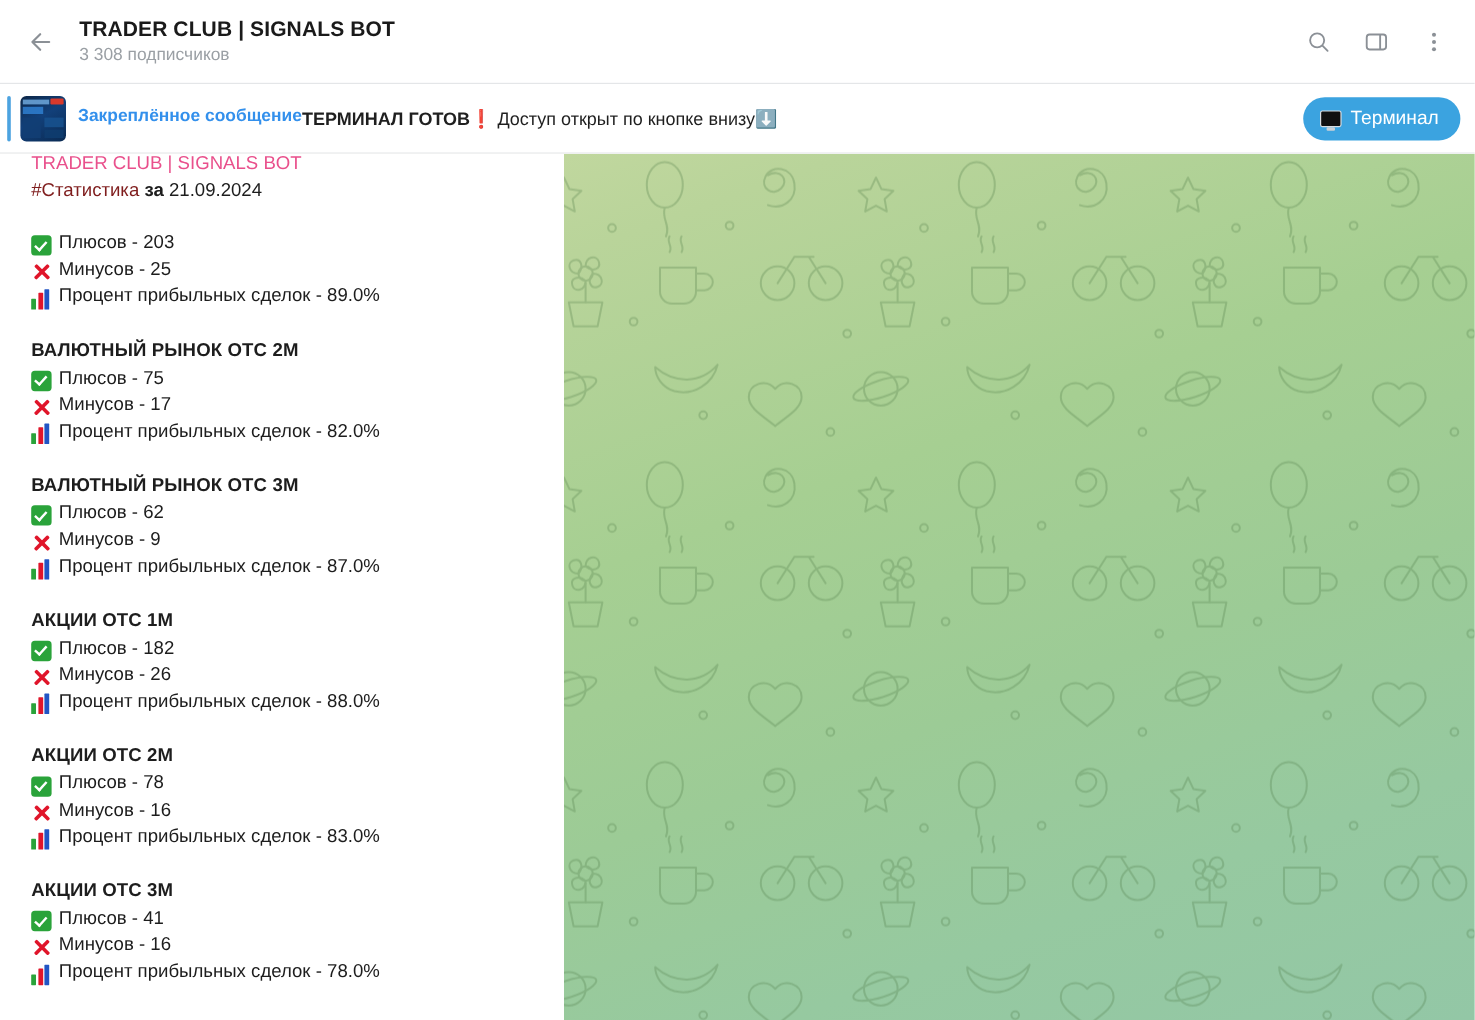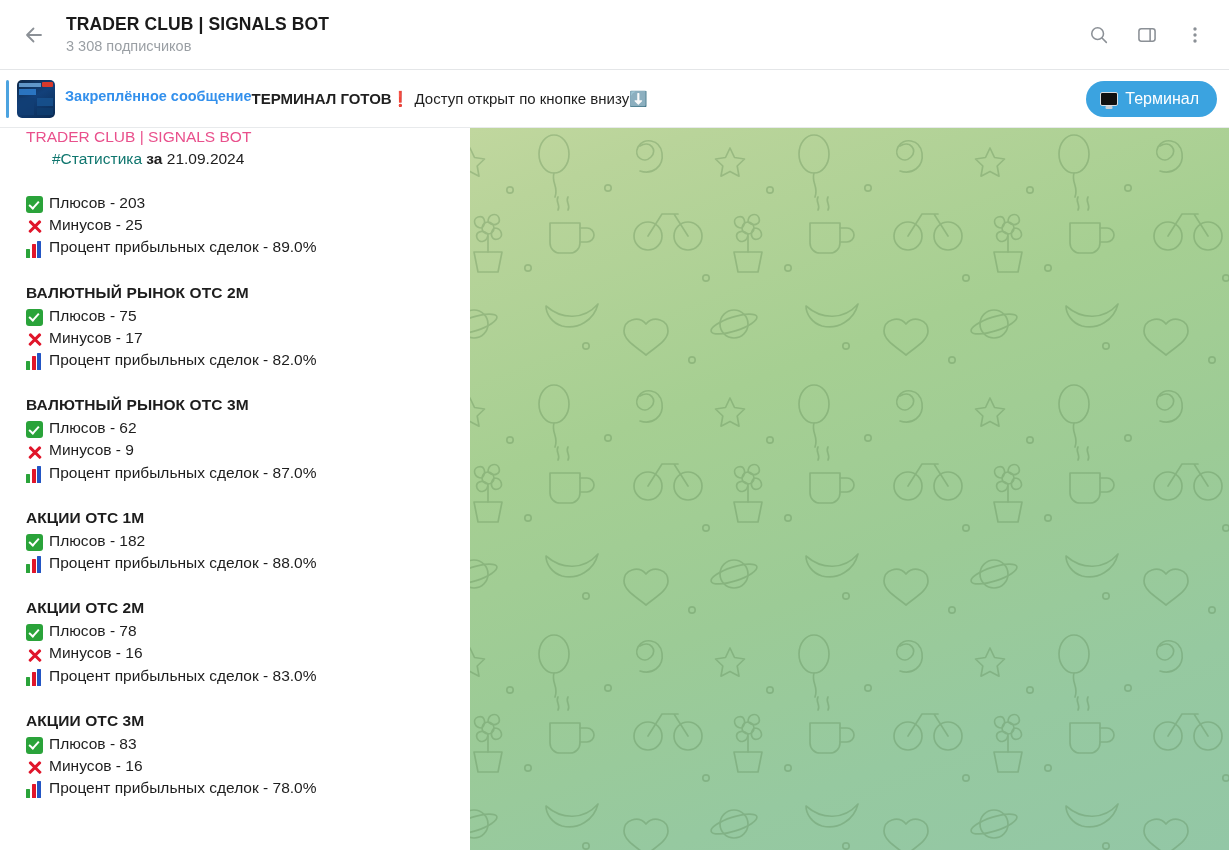--- a/index.html
+++ b/index.html
@@ -99,21 +99,21 @@
     position:absolute; top:0; left:0; width:470px; height:722px;
     background:#ffffff; overflow:hidden;
   }
   .msg-text {
     padding:0 14px 0 26px;
     font-size:15.5px; line-height:22.2px; color:#1d1d1d;
     position:relative; top:-2px;
   }
   .line-channel { color:#e9508c; font-size:15.5px; line-height:22px; white-space:nowrap; }
   .line-date { line-height:22px; }
-  .tag { color:#0f766e;margin-left:26px; }
+  .tag { color:#7f1d1d; }
   .line-date b { font-weight:bold; color:#1d1d1d; }
   .blank { height:22px; }
   .grp-title { font-weight:bold; line-height:24px; letter-spacing:.1px; }
   .stat-line { display:flex; align-items:center; line-height:22.2px; }
   .stat-ico {
     width:17px; height:17px; flex:0 0 auto; margin-right:6px;
     margin-top:3px; position:relative;
   }
   .ico-check { background:#2aa33a; border-radius:3px; }
   .ico-check:after {
@@ -310,20 +310,24 @@
               </div>
             </div>
             <div class="blank"></div>
             <div>
               <div class="grp-title">АКЦИИ OTC 1М</div>
               <div class="stat-line">
                 <span class="stat-ico ico-check"></span>
                 <span>Плюсов - 182</span>
               </div>
               <div class="stat-line">
+                <span class="stat-ico ico-cross"></span>
+                <span>Минусов - 26</span>
+              </div>
+              <div class="stat-line">
                 <span class="stat-ico ico-chart">
                   <i class="b1"></i>
                   <i class="b2"></i>
                   <i class="b3"></i>
                 </span>
                 <span>Процент прибыльных сделок - 88.0%</span>
               </div>
             </div>
             <div class="blank"></div>
             <div>
@@ -343,21 +347,21 @@
                   <i class="b3"></i>
                 </span>
                 <span>Процент прибыльных сделок - 83.0%</span>
               </div>
             </div>
             <div class="blank"></div>
             <div>
               <div class="grp-title">АКЦИИ OTC 3М</div>
               <div class="stat-line">
                 <span class="stat-ico ico-check"></span>
-                <span>Плюсов - 83</span>
+                <span>Плюсов - 41</span>
               </div>
               <div class="stat-line">
                 <span class="stat-ico ico-cross"></span>
                 <span>Минусов - 16</span>
               </div>
               <div class="stat-line">
                 <span class="stat-ico ico-chart">
                   <i class="b1"></i>
                   <i class="b2"></i>
                   <i class="b3"></i>

